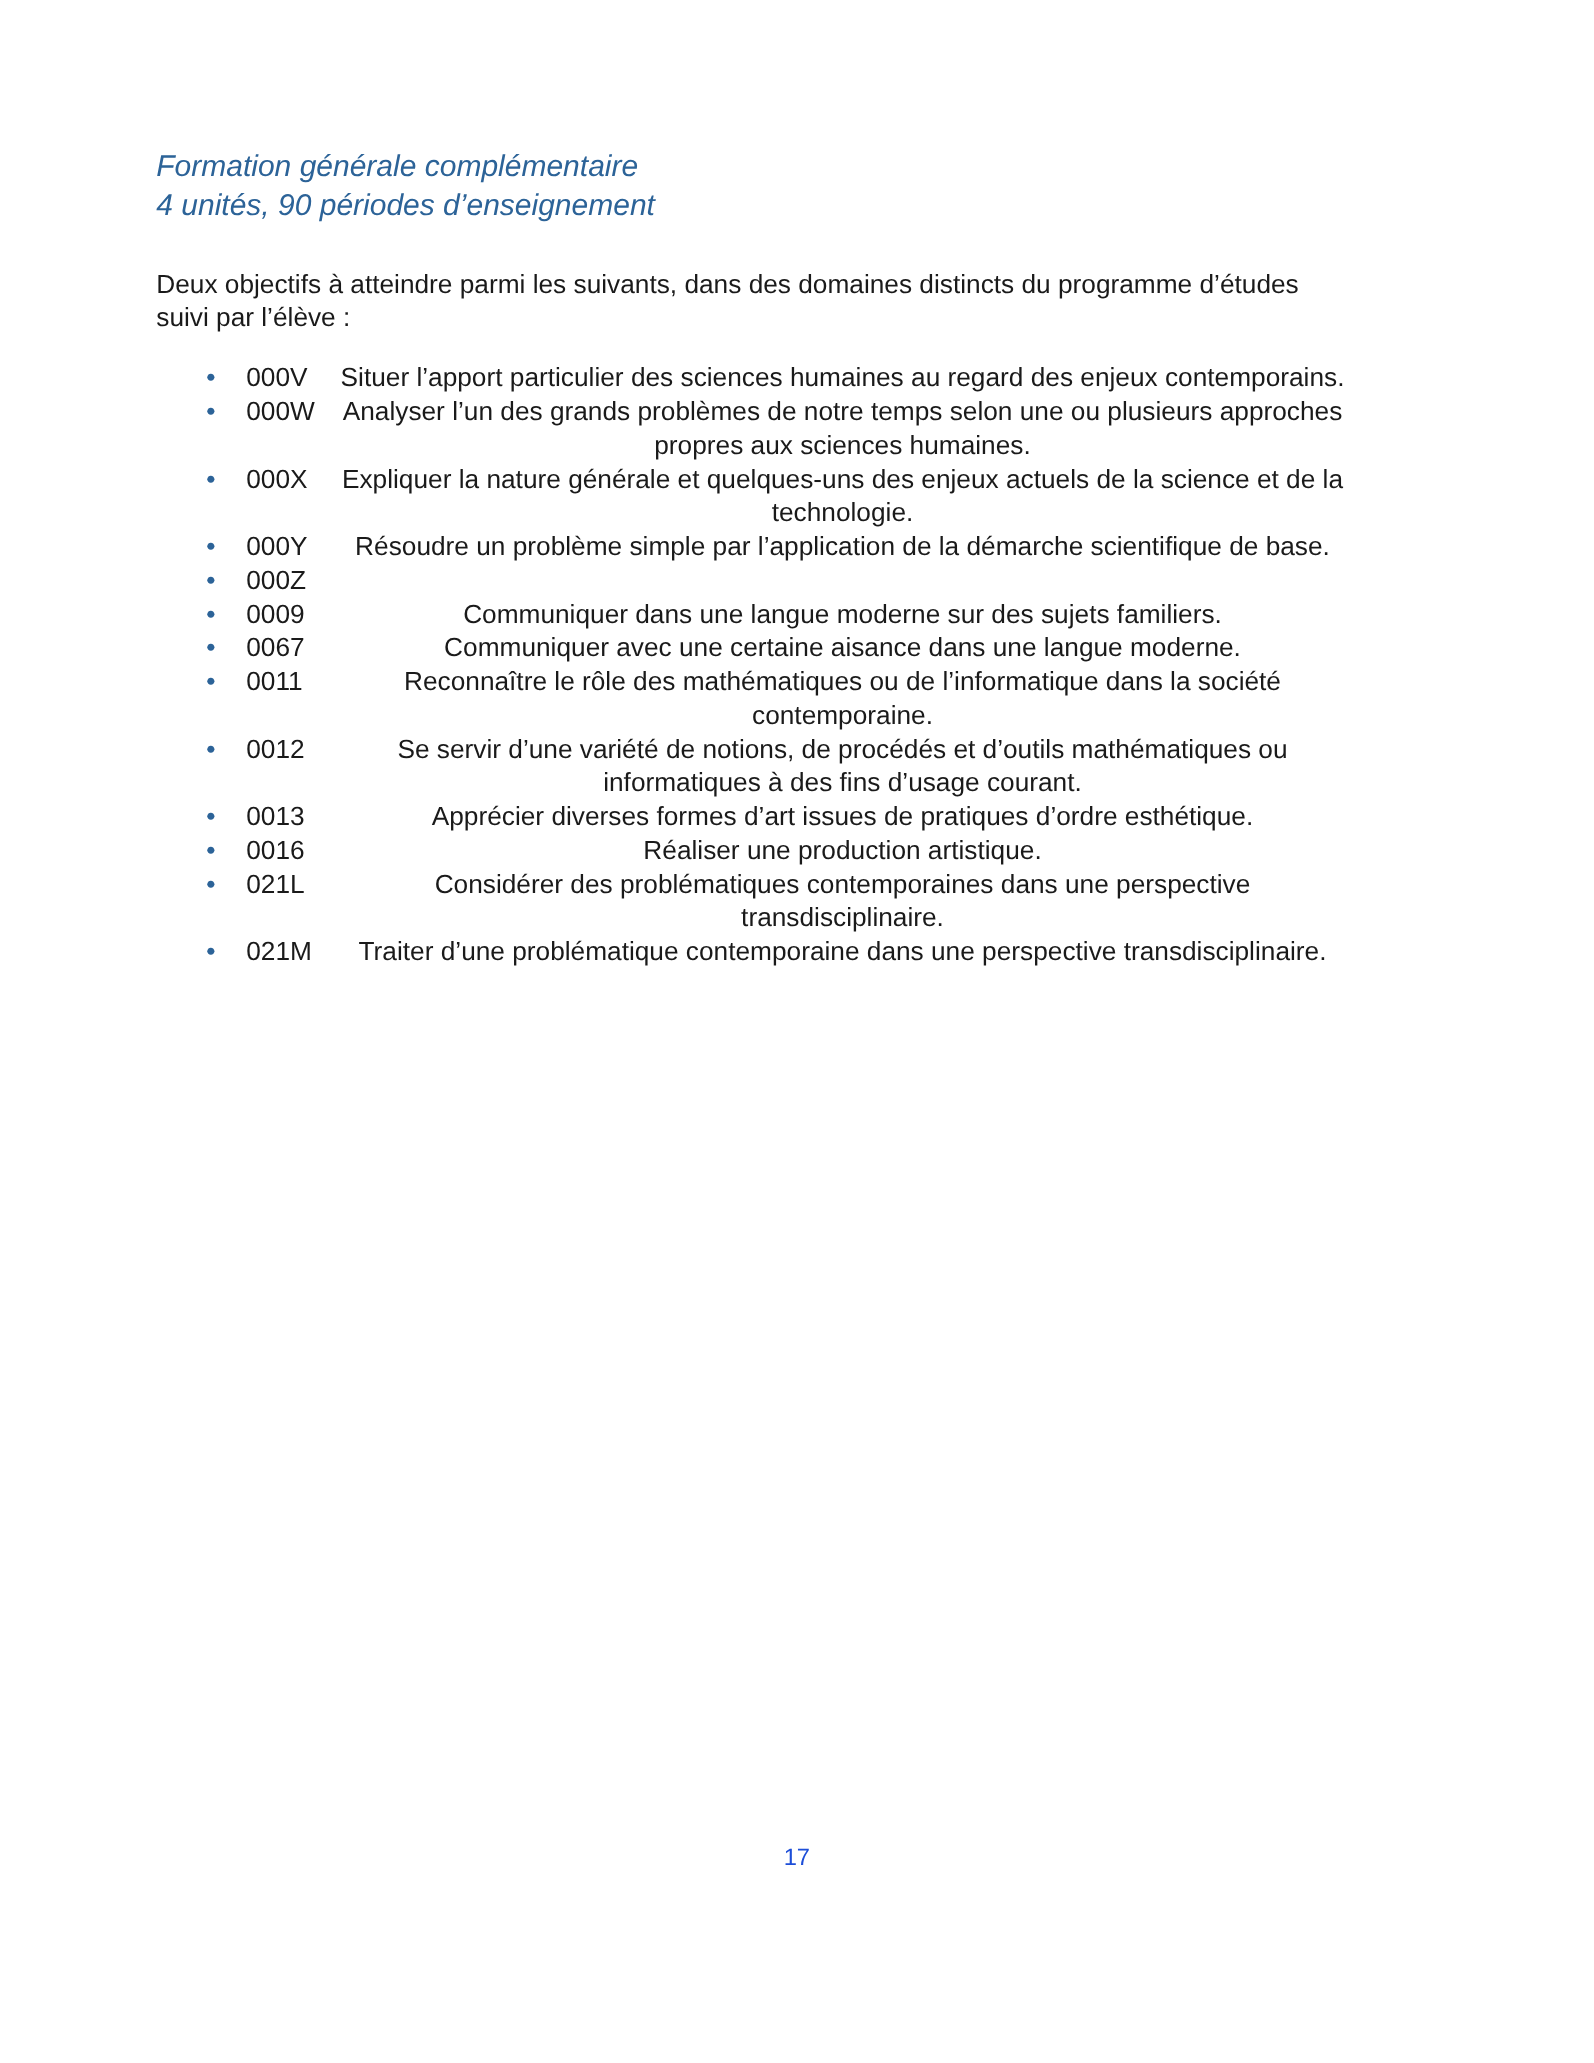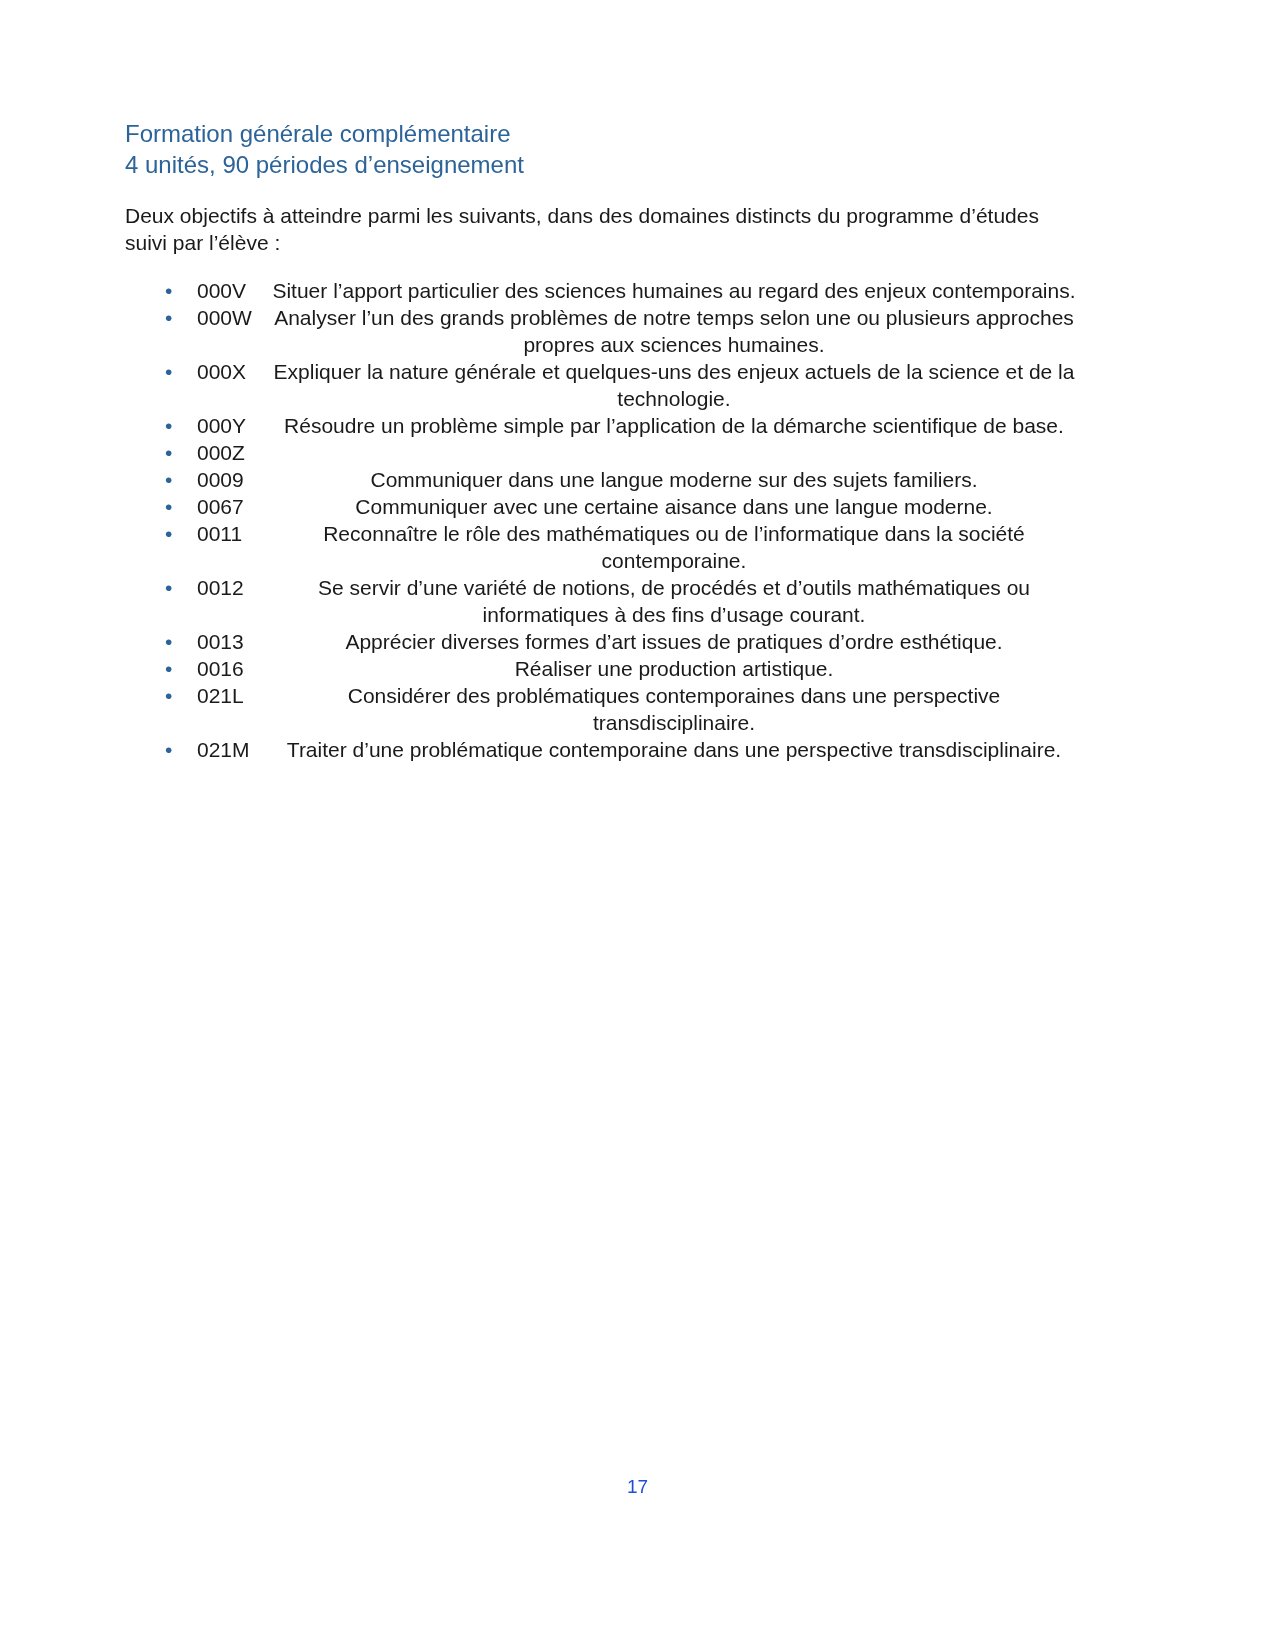--- a/index.html
+++ b/index.html
@@ -16,23 +16,24 @@
     position: absolute;
     left: 125px;
     top: 118px;
     width: 958px;
   }
   .heading {
     color: #2c6398;
     font-size: 24px;
     line-height: 31px;
     font-weight: normal;
+    font-style: italic;
   }
   .intro {
-    margin-top: 22px;
+    margin-top: 34px;
     font-size: 21px;
     line-height: 27px;
   }
   ul.objectives {
     margin-top: 21px;
     list-style: none;
   }
   li.obj {
     display: flex;
     align-items: flex-start;

